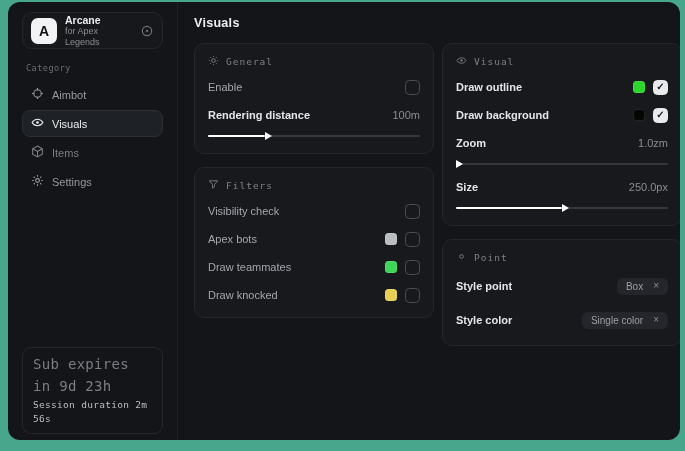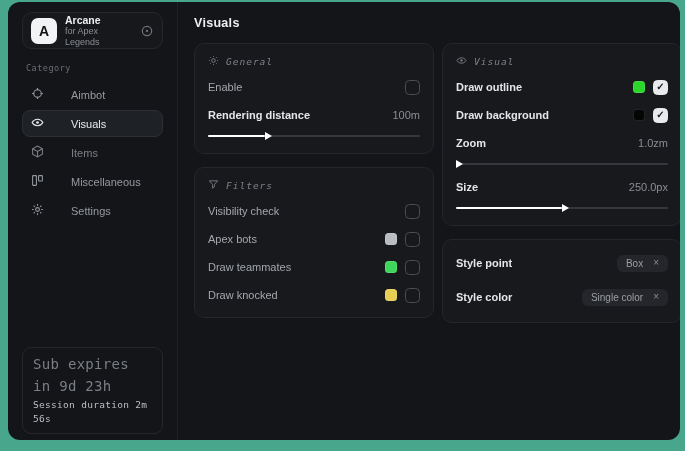--- a/index.html
+++ b/index.html
@@ -37,21 +37,21 @@
   .app-name { color:#eceef0; font-size:10.5px; font-weight:bold; }
   .app-sub { color:#8a8d92; font-size:9px; }
   .target-btn { color:#6f7277; width:14px; height:14px; cursor:pointer; }
   .target-btn svg { width:14px; height:14px; display:block; }
 
   .category-label {
     margin:14px 4px 8px 4px; color:#6b6e73; font-size:8.5px; letter-spacing:0.5px;
   }
   .nav { display:flex; flex-direction:column; gap:2px; }
   .nav-item {
-    display:flex; align-items:center; gap:27px; padding:6px 8px;
+    display:flex; align-items:center; gap:8px; padding:6px 8px;
     border-radius:8px; color:#96999e; font-size:11px; cursor:pointer;
     border:1px solid transparent; height:27px;
   }
   .nav-item.selected { background:#1e2126; border-color:#2c2f34; color:#e9ebed; }
   .nav-item svg { width:13px; height:13px; flex:0 0 13px; }
   .nav-item.dim { color:#7c7f84; }
 
   .sidebar-footer {
     margin-top:auto; border:1px solid #26282d; border-radius:9px;
     padding:6px 10px; line-height:1.55;
@@ -75,21 +75,21 @@
 
   .panel-area { margin-top:13px; display:flex; gap:8px; align-items:flex-start; }
   .panel-col { display:flex; flex-direction:column; gap:13px; width:240px; }
 
   .panel {
     background:#17191d; border:1px solid #24262b; border-radius:10px;
     padding:11px 13px 13px 13px; display:flex; flex-direction:column; gap:10px;
   }
   .panel-header {
     display:flex; align-items:center; gap:7px;
-    color:#7d8085; font-size:9.5px; letter-spacing:1px;font-style:italic;
+    color:#7d8085; font-size:9.5px; letter-spacing:1px;
   }
   .panel-header svg { width:11px; height:11px; }
 
   .row { display:flex; align-items:center; justify-content:space-between; height:18px; }
   .row-label { color:#a4a7ac; font-size:11px; }
   .row-label.bright { color:#e4e6e9; font-weight:bold; }
   .row-value { color:#8a8d92; font-size:11px; }
   .row-right { display:flex; align-items:center; gap:8px; }
 
   .checkbox {
@@ -166,27 +166,20 @@
       </div>
       <div class="nav-item dim">
         <span><svg viewBox="0 0 24 24" fill="none" stroke="currentColor" stroke-width="2">
               <path d="M12 2l9 5v10l-9 5-9-5V7z"></path>
               <path d="M3 7l9 5 9-5M12 12v10"></path>
             </svg></span>
         <span>Items</span>
       </div>
       <div class="nav-item">
         <span><svg viewBox="0 0 24 24" fill="none" stroke="currentColor" stroke-width="2">
-              <rect x="3" y="3" width="7" height="18" rx="1"></rect>
-              <rect x="14" y="3" width="7" height="10" rx="1"></rect>
-            </svg></span>
-        <span>Miscellaneous</span>
-      </div>
-      <div class="nav-item">
-        <span><svg viewBox="0 0 24 24" fill="none" stroke="currentColor" stroke-width="2">
               <circle cx="12" cy="12" r="3.5"></circle>
               <path d="M12 2v3M12 19v3M2 12h3M19 12h3M4.9 4.9l2.1 2.1M17 17l2.1 2.1M19.1 4.9L17 7M7 17l-2.1 2.1"></path>
             </svg></span>
         <span>Settings</span>
       </div>
     </div>
 
     <div class="sidebar-footer">
       <div class="sub-expires mono">Sub expires in 9d 23h</div>
       <div class="session-duration mono">Session duration 2m 56s</div>
@@ -313,20 +306,26 @@
             <div class="slider">
               <span class="slider-track"></span>
               <span class="slider-fill" style="width: 50%;">
                 <span class="slider-arrow"></span>
               </span>
             </div>
           </div>
         </div>
 
         <div class="panel">
+          <div class="panel-header mono">
+            <span><svg viewBox="0 0 24 24" fill="none" stroke="currentColor" stroke-width="2">
+                  <circle cx="12" cy="12" r="4"></circle>
+                </svg></span>
+            <span>Point</span>
+          </div>
           <div class="row point-row">
             <span class="row-label bright">Style point</span>
             <span class="chip">
               <span class="chip-text">Box</span>
               <span class="chip-x">×</span>
             </span>
           </div>
           <div class="row point-row">
             <span class="row-label bright">Style color</span>
             <span class="chip">

